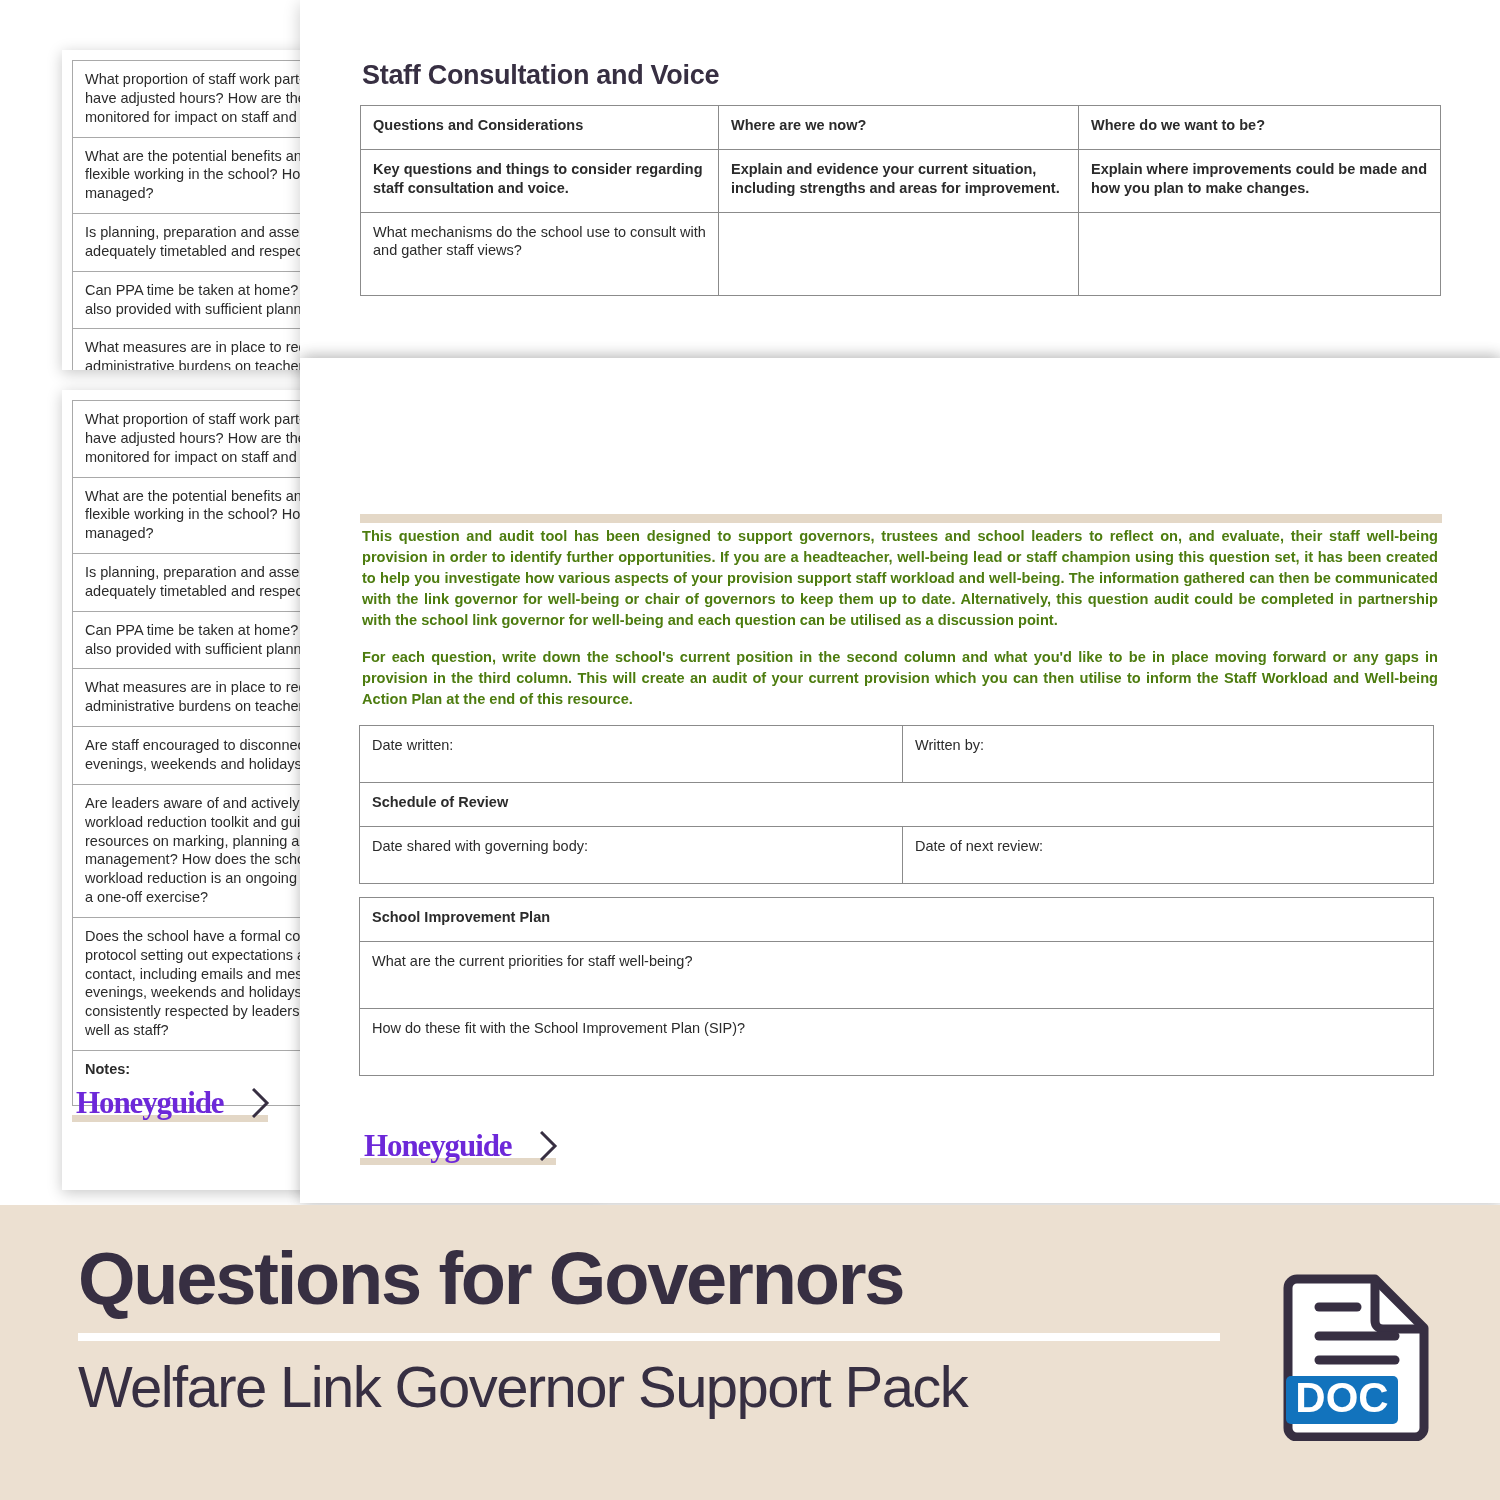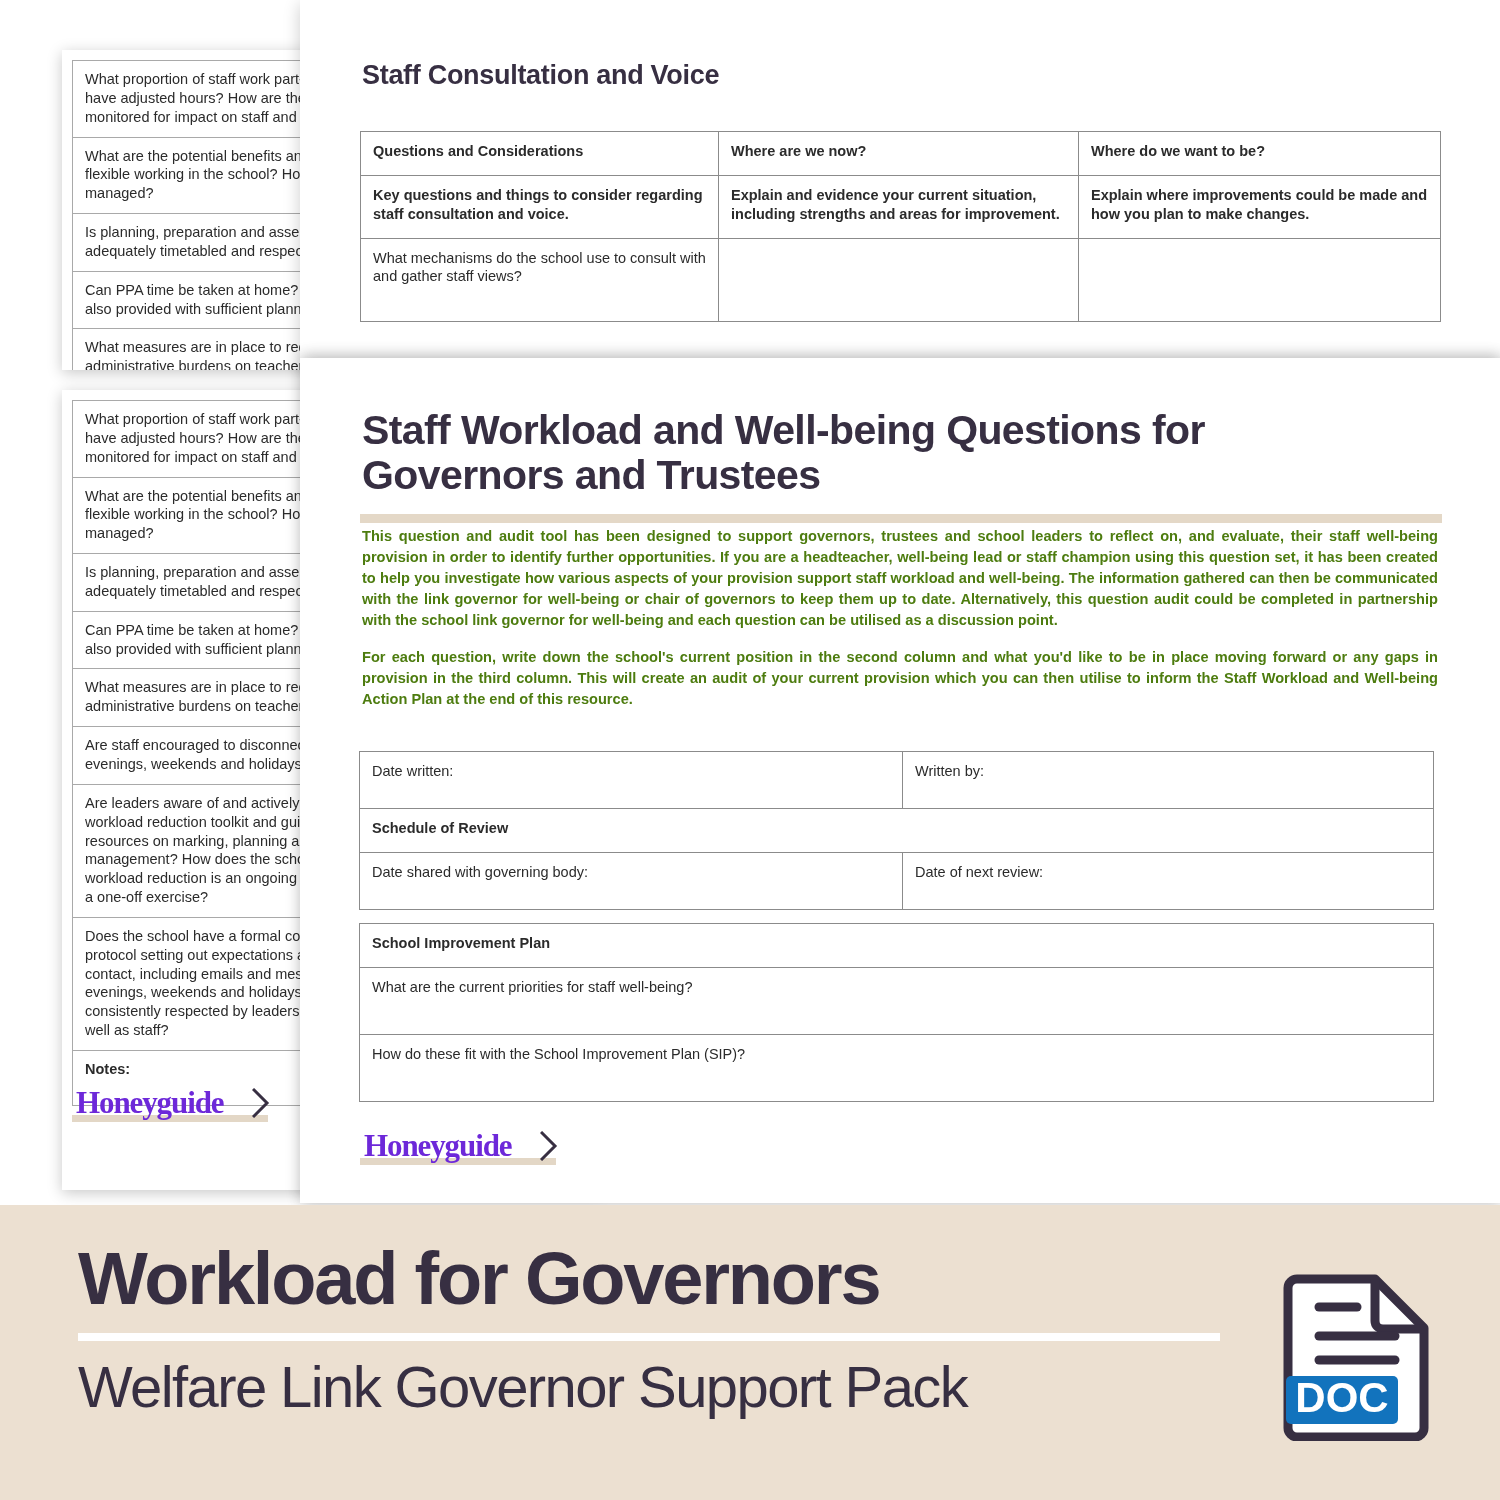--- a/index.html
+++ b/index.html
@@ -96,21 +96,20 @@
     font-size: 27px;
     font-weight: bold;
     color: #372f42;
     letter-spacing: -0.3px;
   }
 
   
   table.doc-table {
     border-collapse: collapse;
     table-layout: fixed;
-    margin-top: 26px;
   }
   table.doc-table td {
     border: 1px solid #8b8b8b;
     vertical-align: top;
     padding: 10px 12px 14px 12px;
     font-size: 14.5px;
     line-height: 1.30;
     color: #2b2b2b;
     background: #ffffff;
   }
@@ -318,21 +317,20 @@
             <td class="blank"></td>
             <td class="blank"></td>
           </tr>
         </tbody>
       </table>
     </div>
   </div>
 
   <div id="front-doc">
 
-    <div style="position:absolute; left:62px; top:50px; width:915px;" class="doc-h1">Staff Workload and Well-being Questions for Governors and Trustees</div>
 
     <div class="rule-bar" style="position:absolute; left:60px; top:142px; width:1082px;"></div>
 
     <div style="position:absolute; left:62px; top:168px; width:1080px;">
       <p class="intro-p">This question and audit tool has been designed to support governors, trustees and school leaders to reflect on, and evaluate, their staff well-being provision in order to identify further opportunities. If you are a headteacher, well-being lead or staff champion using this question set, it has been created to help you investigate how various aspects of your provision support staff workload and well-being. The information gathered can then be communicated with the link governor for well-being or chair of governors to keep them up to date. Alternatively, this question audit could be completed in partnership with the school link governor for well-being and each question can be utilised as a discussion point.</p>
       <p class="intro-p">For each question, write down the school's current position in the second column and what you'd like to be in place moving forward or any gaps in provision in the third column. This will create an audit of your current provision which you can then utilise to inform the Staff Workload and Well-being Action Plan at the end of this resource.</p>
     </div>
 
     <table class="doc-table" style="position:absolute; left:59px; top:367px; width:1074px;">
       <colgroup>
@@ -374,21 +372,21 @@
     <div class="hg-logo" style="left:60px; top:770px; width:196px;">
       <div class="hg-bar"></div>
       <div class="hg-word">Honeyguide</div>
       <svg class="hg-chev" viewBox="0 0 18 30">
         <path d="M1 1 L15 15 L1 29" fill="none" stroke="#372f42" stroke-width="3"></path>
       </svg>
     </div>
   </div>
 
   <div id="banner">
-    <div id="banner-title">Workload for Governors</div>
+    <div id="banner-title">Questions for Governors</div>
     <div id="banner-divider"></div>
     <div id="banner-sub">Welfare Link Governor Support Pack</div>
   </div>
 
   <svg id="doc-icon" viewBox="0 0 155 170">
     <path d="M14 8 h78 l49 49 v100 a9 9 0 0 1 -9 9 h-118 a9 9 0 0 1 -9 -9 v-140 a9 9 0 0 1 9 -9 z" fill="#ffffff" stroke="#372f42" stroke-width="9" stroke-linejoin="round"></path>
     <path d="M92 8 v42 a8 8 0 0 0 8 8 h41" fill="none" stroke="#372f42" stroke-width="9" stroke-linejoin="round"></path>
     <line x1="36" y1="36" x2="74" y2="36" stroke="#372f42" stroke-width="9" stroke-linecap="round"></line>
     <line x1="36" y1="65" x2="112" y2="65" stroke="#372f42" stroke-width="9" stroke-linecap="round"></line>
     <line x1="36" y1="89" x2="112" y2="89" stroke="#372f42" stroke-width="9" stroke-linecap="round"></line>

